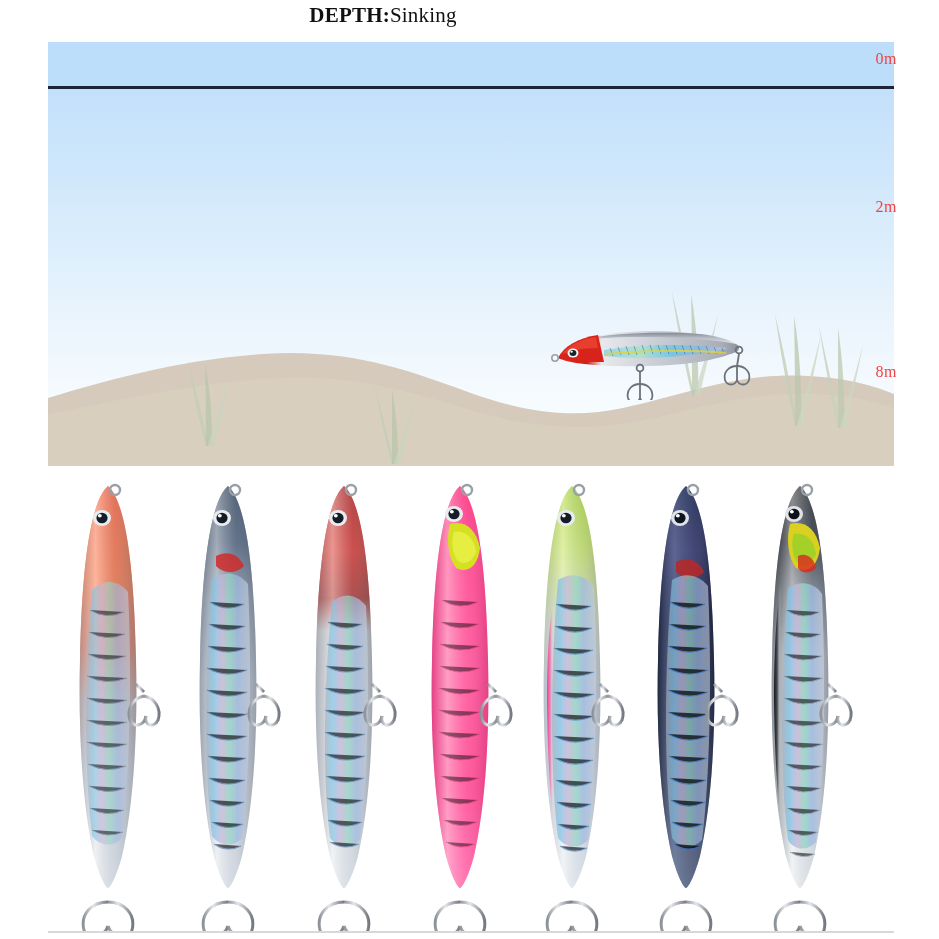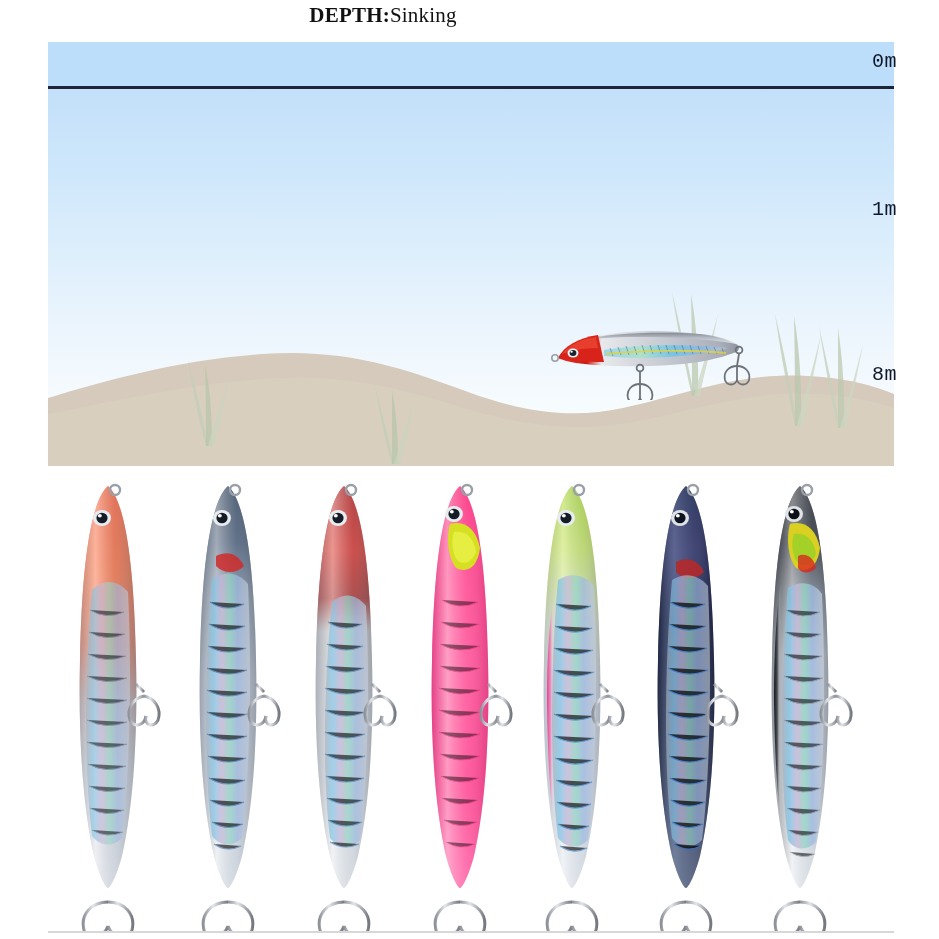--- a/index.html
+++ b/index.html
@@ -83,23 +83,23 @@
 
   
   .weed {
     position: absolute;
   }
 
   
   .depth-tick {
     position: absolute;
     right: 42px;
-    font-size: 20px;
-    color: #0f172a;
-    font-family: Liberation Mono, monospace;
+    font-size: 16px;
+    color: #ef4444;
+    font-family: Liberation Serif, serif;
     letter-spacing: 0.5px;
   }
   #tick-0m { top: 50px; }
   #tick-1m { top: 198px; }
   #tick-2m { top: 363px; }
 
   
   #scene-lure {
     position: absolute;
     left: 492px;
@@ -248,21 +248,21 @@
       <circle cx="199" cy="40" r="3.4"></circle>
       <path d="M199 44 L197 56"></path>
       <path d="M197 56 C 189 56, 183 62, 185 70 C 187 76, 195 76, 197 70"></path>
       <path d="M197 56 C 205 56, 211 62, 209 70 C 207 76, 199 76, 197 70"></path>
       <path d="M197 56 L197 72"></path>
     </g>
   </svg>
 </div>
 
 <div class="depth-tick" id="tick-0m">0m</div>
-<div class="depth-tick" id="tick-1m">1m</div>
+<div class="depth-tick" id="tick-1m">2m</div>
 <div class="depth-tick" id="tick-2m">8m</div>
 
 <div id="lineup">
 
   <svg width="0" height="0" style="position:absolute" aria-hidden="true">
     <defs>
       <linearGradient id="holoBand" x1="0" y1="0" x2="1" y2="0">
         <stop offset="0%" stop-color="#a9b4c2"></stop>
         <stop offset="18%" stop-color="#7fc4e6"></stop>
         <stop offset="36%" stop-color="#c8b6d8"></stop>

